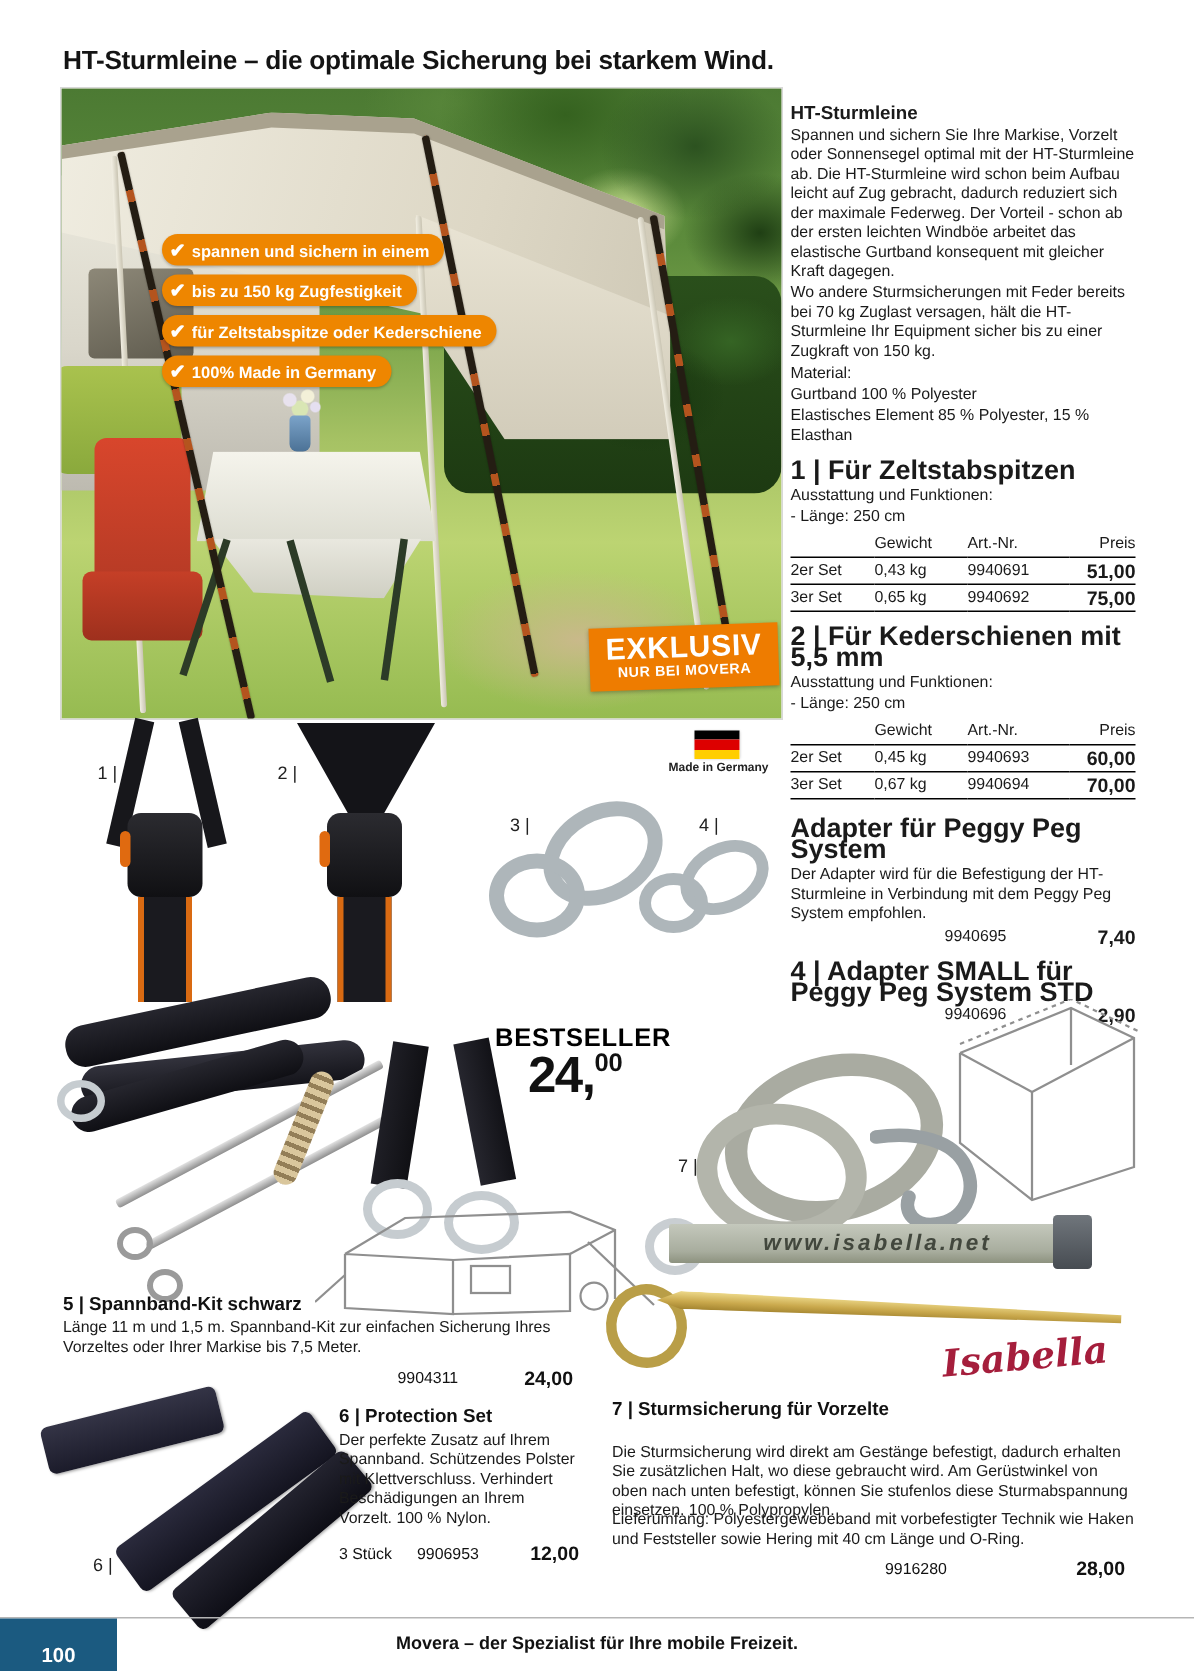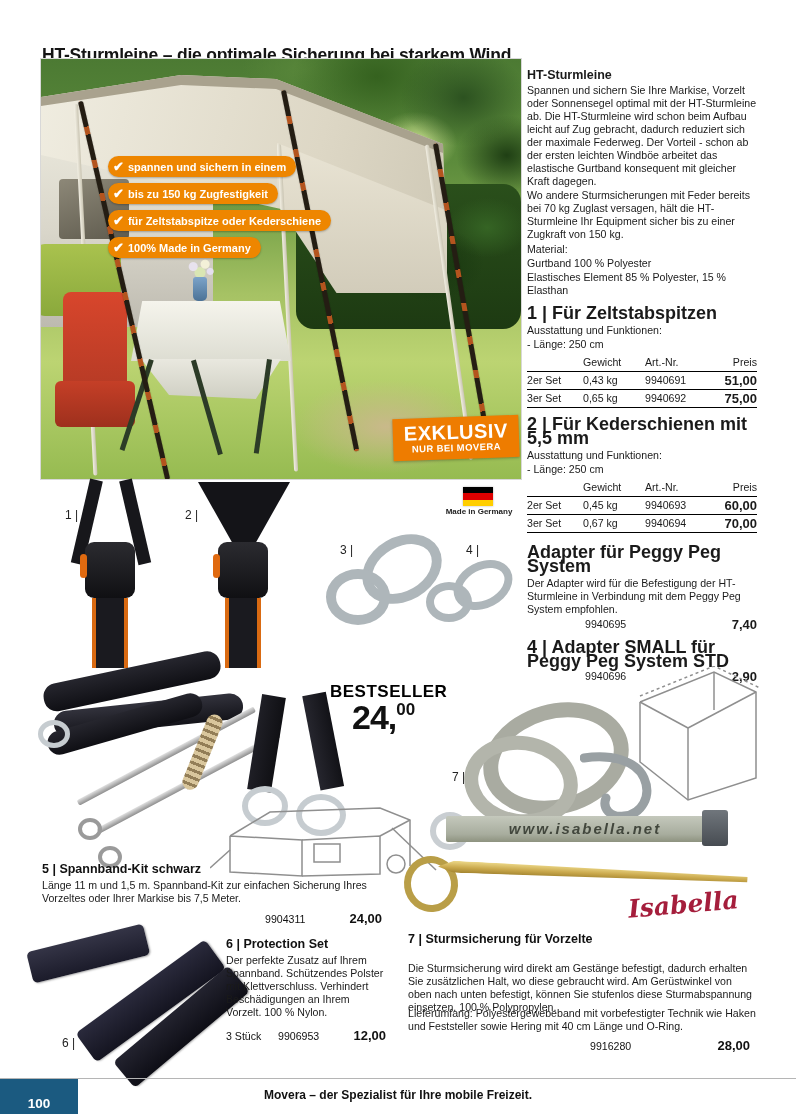--- a/index.html
+++ b/index.html
@@ -1,21 +1,21 @@
 <!DOCTYPE html>
 <html><head>
 <meta charset="utf-8">
 <style>
   html,body{margin:0;padding:0;background:#fff;}
   #page{position:relative;width:796px;height:1114px;background:#fff;overflow:hidden;
         font-family:"Liberation Sans",sans-serif;color:#111;}
   .abs{position:absolute;}
 
   
-  .page-title{left:42px;top:45px;font-size:17.5px;font-weight:bold;letter-spacing:-.2px;color:#141414;}
+  .page-title{left:42px;top:30px;font-size:17.5px;font-weight:bold;letter-spacing:-.2px;color:#141414;}
 
   
   .hero{left:40px;top:58px;width:480px;height:420px;overflow:hidden;border:1px solid #d8d8d8;
         background:linear-gradient(180deg,#8fb45e 0%,#7da94c 40%,#a9c566 58%,#b9d briefly 0) ;
         background:linear-gradient(180deg,#86a855 0%,#7aa44a 38%,#a6c264 56%,#bcd472 72%,#96bb51 100%);}
   .trees{left:0;top:0;width:480px;height:175px;
     background:
       radial-gradient(ellipse 90px 70px at 88% 22%,#2c5220 0%,rgba(44,82,32,0) 70%),
       radial-gradient(ellipse 120px 80px at 70% 10%,#35621f 0%,rgba(53,98,31,0) 70%),
       radial-gradient(ellipse 70px 55px at 97% 55%,#1f3f14 0%,rgba(31,63,20,0) 72%),
@@ -76,21 +76,21 @@
   .rtable{width:100%;border-collapse:collapse;margin:3px 0 2px;}
   .rtable td,.rtable th{padding:2px 0;font-weight:normal;text-align:left;font-size:10.6px;}
   .rtable th{border-bottom:1.6px solid #000;}
   .rtable td{border-bottom:1px solid #000;}
   .rtable .c1{width:56px;}
   .rtable .c2{width:62px;}
   .rtable .c3{width:68px;}
   .rtable .c4{text-align:right;}
   .rtable td.c4{font-weight:bold;font-size:13px;}
   .adp-row{display:flex;margin:2px 0 6px;}
-  .adp-art{margin-left:58px;flex:1;font-size:10.6px;}
+  .adp-art{margin-left:42px;flex:1;font-size:10.6px;text-align:center;}
   .adp-price{font-weight:bold;font-size:13px;text-align:right;}
 
   
   .marker{font-size:12px;color:#222;}
   .strap-loopL,.strap-loopR{width:13px;height:86px;background:#17171b;transform-origin:top center;}
   .buckle{background:linear-gradient(180deg,#2b2b30,#101013);border-radius:9px;}
   .buckle-tab{background:#e06a10;border-radius:4px;}
   .strap-body{background:#1a1a1f;border-left:4px solid #d96a12;border-right:4px solid #d96a12;}
   .tri-top{background:#141418;clip-path:polygon(0 0,100% 0,62% 100%,38% 100%);}
   .ring{border-radius:50%;border-style:solid;border-color:#aeb6ba;}

